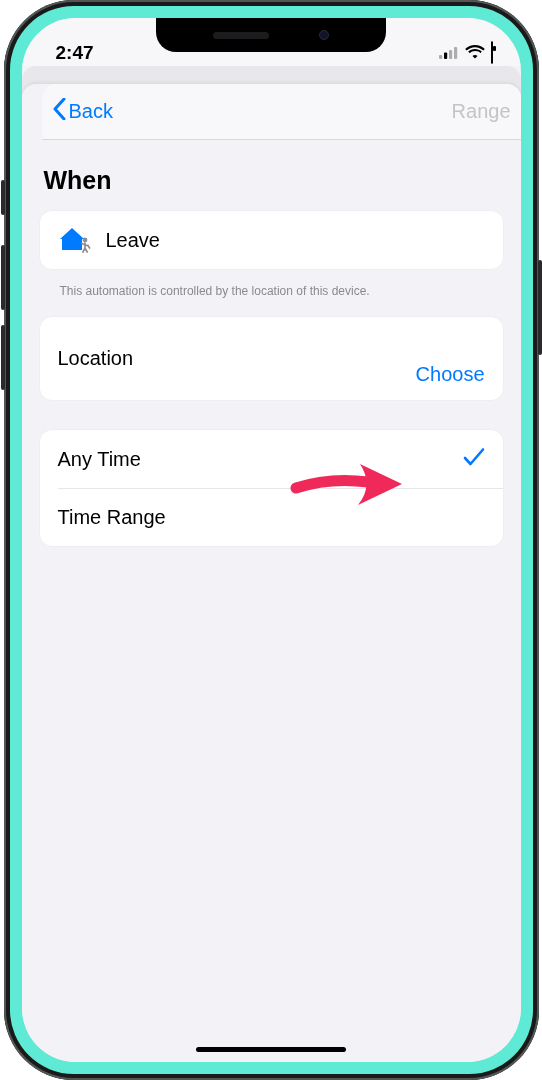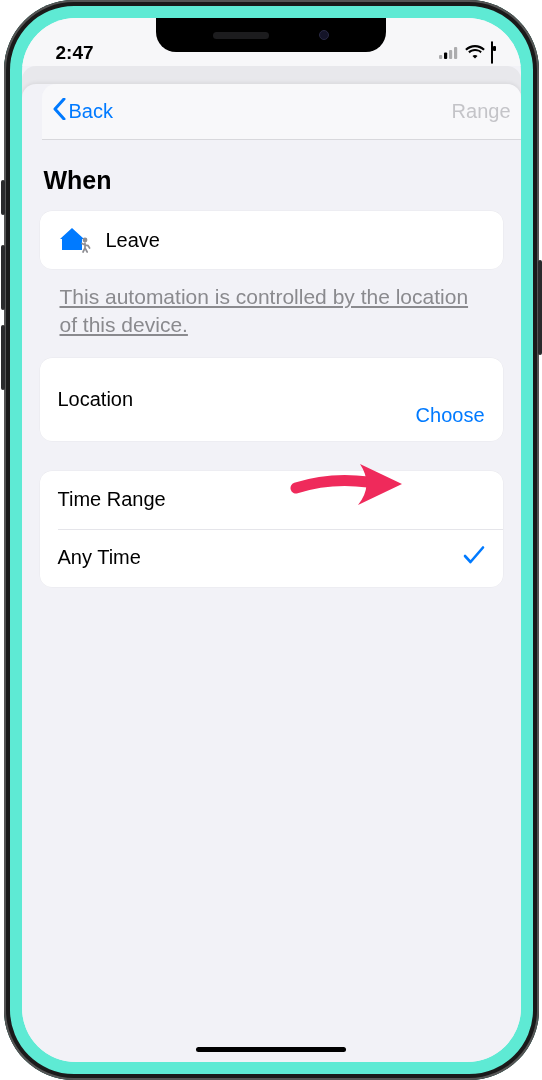--- a/index.html
+++ b/index.html
@@ -94,21 +94,21 @@
     .nav-title { font-weight:600; font-size:20px; color:#000; }
     .nav-right { color:#c4c4c8; font-size:20px; }
     .content { padding: 22px 18px; overflow:auto; flex:1; }
     .section-title { font-size: 25px; font-weight:700; color:#000; margin: 4px 4px 16px; }
     .card {
       background:#fff; border-radius:12px;
       box-shadow: 0 0 0 .5px rgba(0,0,0,.04);
     }
     .row { display:flex; align-items:center; padding: 14px 18px; font-size:20px; color:#000; min-height:58px; position:relative;}
     .row + .row::before { content:""; position:absolute; top:0; left:18px; right:0; height:1px; background:#e5e5ea;}
-    .helper { color:#8a8a8e; font-size:21px; line-height:1.35; padding: 14px 20px 18px; text-decoration: underline; }
+    .helper { color:#8a8a8e; font-size:12px; line-height:1.35; padding: 14px 20px 18px; }
     .location-action { margin-left:auto; color:#007aff; font-size:20px;margin-top:32px; }
     .check { margin-left:auto; color:#007aff; }
     .leave-icon { margin-right: 14px; position:relative; width:34px; height:30px; }
     .arrow-anno { position:absolute; left:268px; top:374px; pointer-events:none; z-index:60;}
     .home-indicator {
       position:absolute; bottom:10px; left:50%; transform:translateX(-50%);
       width: 150px; height:5px; background:#000; border-radius:3px; z-index:40;
     }
     .battery-shell{ width:28px; height:14px; border:1.5px solid #000; border-radius:3.5px; position:relative;}
     .battery-shell::after{content:"";position:absolute;right:-4px;top:3.5px;width:2.5px;height:5px;background:#000;border-radius:1px;}
@@ -194,30 +194,30 @@
           <div class="row">
             <span>Location</span>
             <span class="location-action">Choose</span>
           </div>
         </div>
 
         <div style="height:30px;"></div>
 
         <div class="card">
           <div class="row">
-            <span>Time Range</span>
-          </div>
-          <div class="row">
             <span>Any Time</span>
             <span class="check">
               <svg width="22" height="20" viewBox="0 0 22 20">
                   <path d="M2 11l5.5 6L20 2.5" stroke="#007aff" stroke-width="2.6" fill="none" stroke-linecap="round" stroke-linejoin="round"></path>
                 </svg>
             </span>
           </div>
+          <div class="row">
+            <span>Time Range</span>
+          </div>
         </div>
       </div>
 
       <svg class="arrow-anno" width="120" height="54" viewBox="0 0 120 54">
         <path d="M6 30 Q 40 19 78 24" stroke="#ef2a5b" stroke-width="11" fill="none" stroke-linecap="round"></path>
         <path d="M70 6 L112 26 L68 47 Q 84 27 70 6 Z" fill="#ef2a5b"></path>
       </svg>
 
     </div>
 

